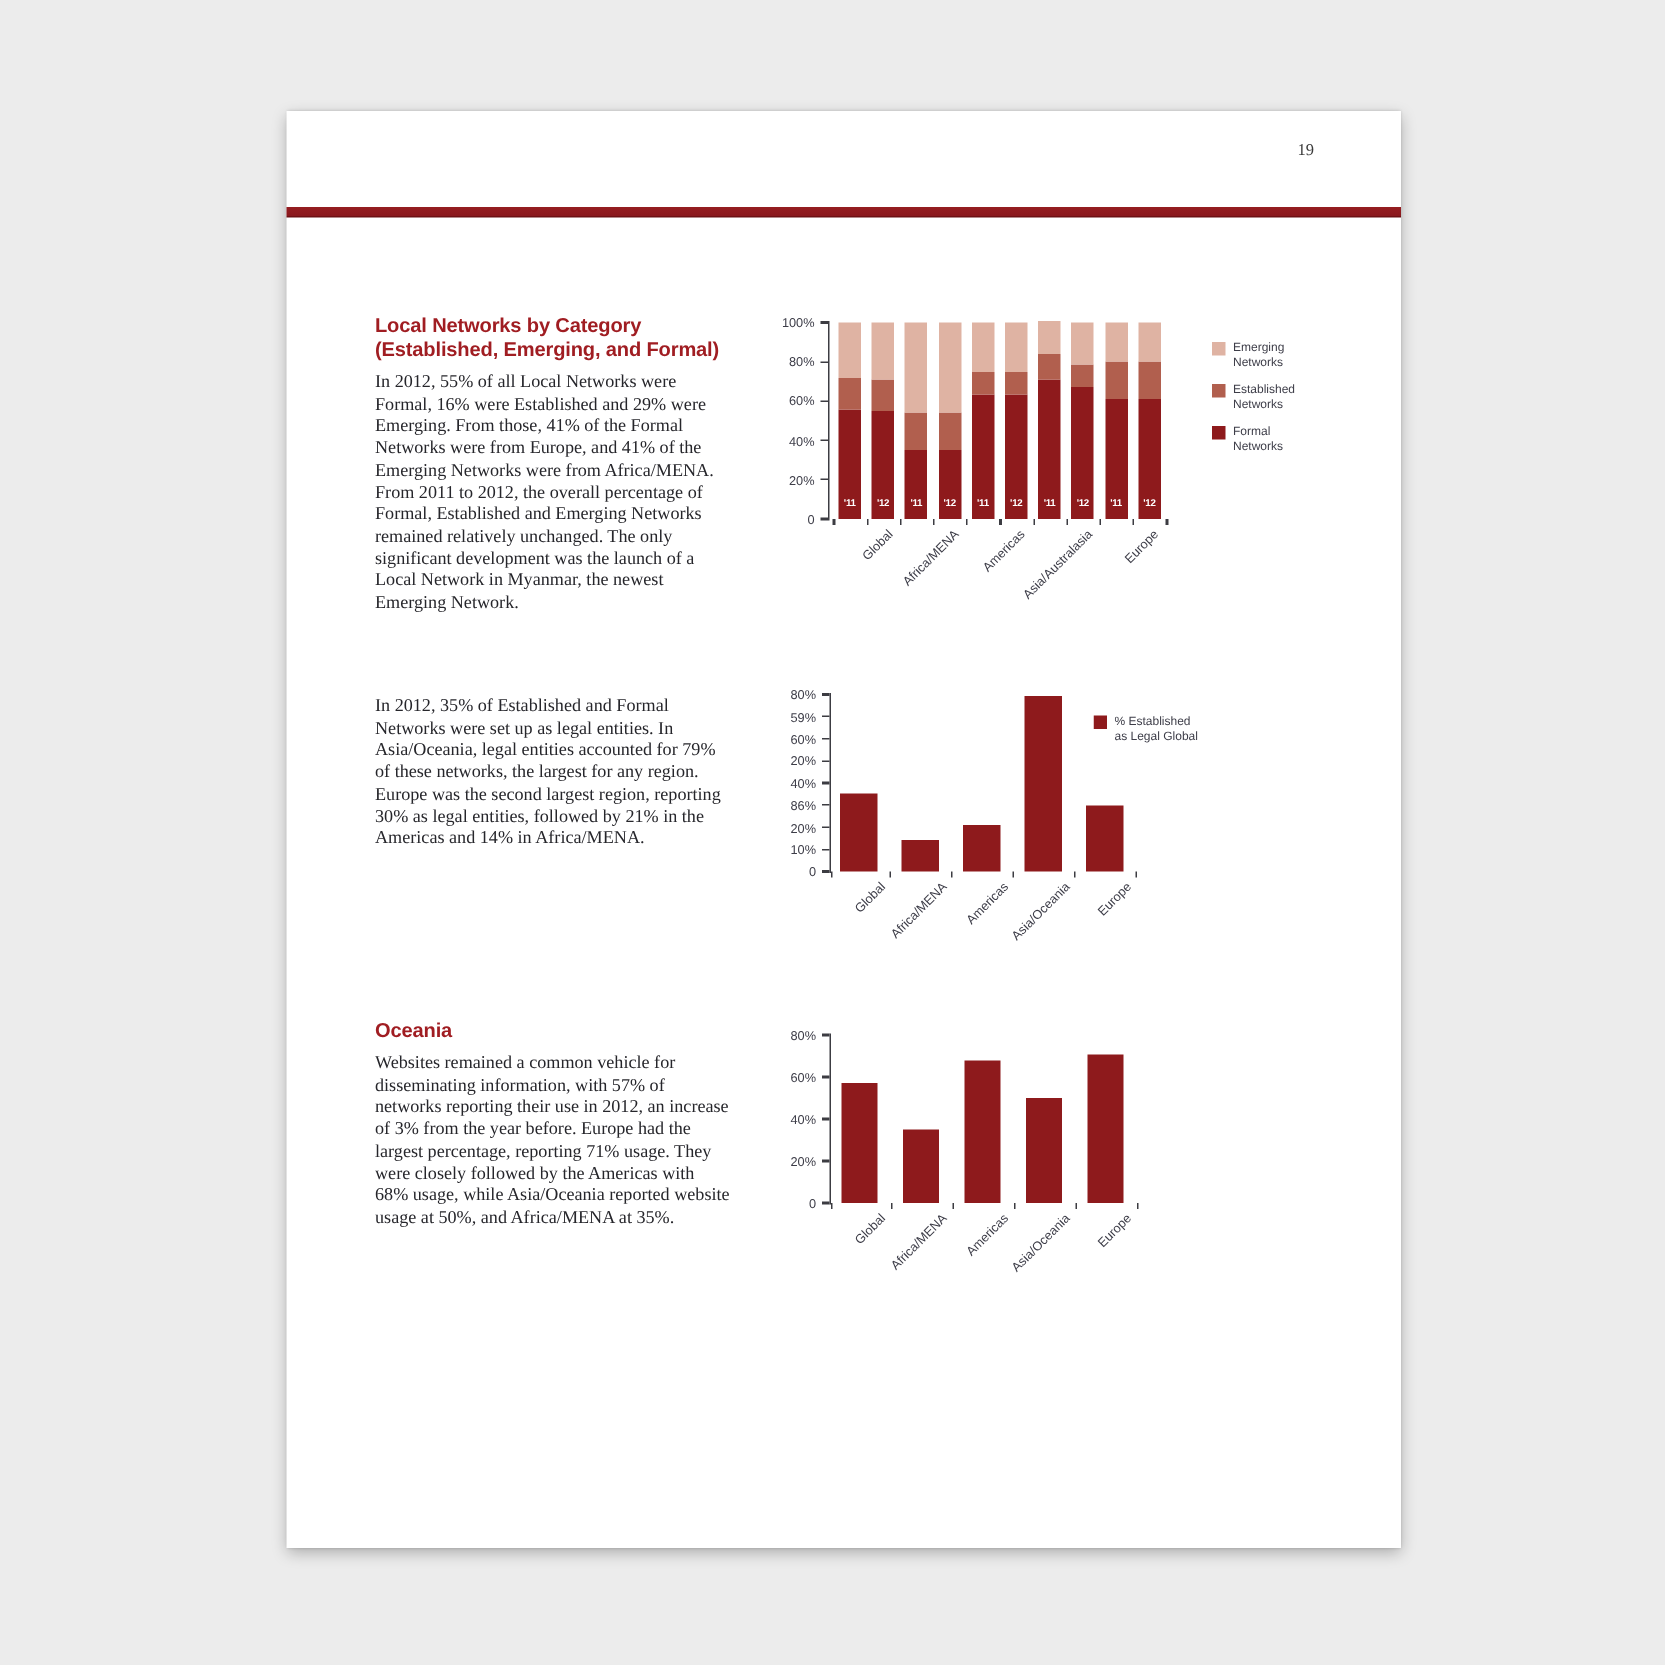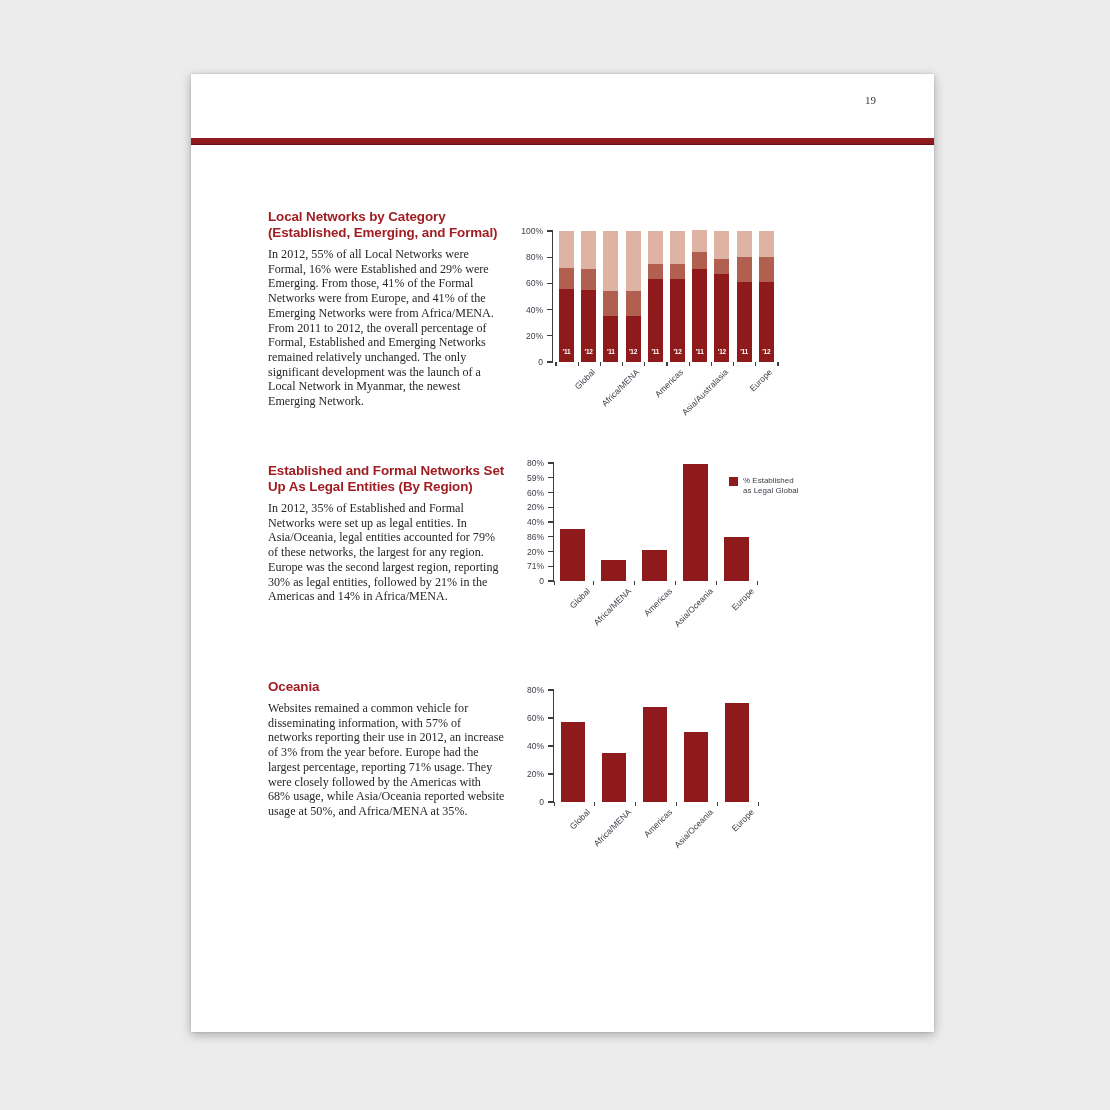--- a/index.html
+++ b/index.html
@@ -12,36 +12,36 @@
   }
   .page-number {
     position:absolute; top:20px; right:58px;
     font-family:"Liberation Serif", serif; font-size:11px; color:#3a3a3a;
   }
   .rule {
     position:absolute; left:0; top:64px; width:100%; height:7px;
     background:linear-gradient(#951d21,#8a181d);
     border-bottom:1px solid #6d1014;
   }
-  .text-block { position:absolute; left:77px; width:237px; }
+  .text-block { position:absolute; left:59px; width:237px; }
   .text-block h2 {
     font-family:"Liberation Sans", sans-serif; font-weight:700;
     font-size:13.4px; line-height:16px; letter-spacing:-0.1px;
     color:#a01d22; margin-bottom:6px;
   }
   .text-block p {
     font-family:"Liberation Serif", serif; font-size:12.1px; line-height:14.7px;
     color:#26262b;
   }
   #section1 { top:135px; }
   #section2 { top:389px; }
   #section3 { top:605px; }
 
   .chart { position:absolute; }
-  #chart1 { left:362px; top:157px; width:225px; height:131px; }
+  #chart1 { left:362px; top:141px; width:225px; height:131px; }
   #chart2 { left:363px; top:389px; width:205px; height:118px; }
   #chart3 { left:363px; top:616px; width:205px; height:112px; }
 
   .yaxis { position:absolute; left:-1.5px; top:-1px; width:1.5px; background:#3c3c42; }
   .ytick { position:absolute; width:5px; height:1.2px; background:#3c3c42; left:-6.5px; }
   .ylab  { position:absolute; width:34px; text-align:right; left:-44px;
            font-size:8.5px; color:#3d3d48; line-height:10px; }
   .xtick { position:absolute; width:1.2px; height:4px; background:#3c3c42; }
   .bar, .seg { position:absolute; bottom:0; }
   .barlab { position:absolute; bottom:7px; text-align:center; color:#ffffff;
@@ -60,21 +60,20 @@
 <div class="page">
   <div class="page-number">19</div>
   <div class="rule"></div>
 
   <section class="text-block" id="section1">
     <h2>Local Networks by Category (Established, Emerging, and Formal)</h2>
     <p>In 2012, 55% of all Local Networks were Formal, 16% were Established and 29% were Emerging. From those, 41% of the Formal Networks were from Europe, and 41% of the Emerging Networks were from Africa/MENA. From 2011 to 2012, the overall percentage of Formal, Established and Emerging Networks remained relatively unchanged. The only significant development was the launch of a Local Network in Myanmar, the newest Emerging Network.</p>
   </section>
 
   <section class="text-block" id="section2">
-    <h2>Established and Formal Networks Set Up As Legal Entities (By Region)</h2>
     <p>In 2012, 35% of Established and Formal Networks were set up as legal entities. In Asia/Oceania, legal entities accounted for 79% of these networks, the largest for any region. Europe was the second largest region, reporting 30% as legal entities, followed by 21% in the Americas and 14% in Africa/MENA.</p>
   </section>
 
   <section class="text-block" id="section3">
     <h2>Oceania</h2>
     <p>Websites remained a common vehicle for disseminating information, with 57% of networks reporting their use in 2012, an increase of 3% from the year before. Europe had the largest percentage, reporting 71% usage. They were closely followed by the Americas with 68% usage, while Asia/Oceania reported website usage at 50%, and Africa/MENA at 35%.</p>
   </section>
 
   <div class="chart" id="chart1">
       <div class="yaxis" style="height: 133px;"></div>
@@ -139,39 +138,53 @@
       <div class="xtick" style="left: 135.6px; top: 131px;"></div>
       <div class="xtick" style="left: 157.8px; top: 131px;"></div>
       <div class="xtick" style="left: 180px; top: 131px;"></div>
       <div class="xtick" style="left: 202.2px; top: 131px;"></div>
       <div class="xtick" style="left: 224.4px; top: 131px;"></div>
       <div class="xlabel" style="left: -73.4px; top: 136px;">Global</div>
       <div class="xlabel" style="left: -29px; top: 136px;">Africa/MENA</div>
       <div class="xlabel" style="left: 15.4px; top: 136px;">Americas</div>
       <div class="xlabel" style="left: 59.8px; top: 136px;">Asia/Australasia</div>
       <div class="xlabel" style="left: 104.2px; top: 136px;">Europe</div>
+      <div class="legend" style="left: 255px; top: 12px; width: 62px;">
+        <div class="legend-item">
+          <div class="swatch" style="background: rgb(223, 179, 163);"></div>
+          <div class="legend-text">Emerging Networks</div>
+        </div>
+        <div class="legend-item">
+          <div class="swatch" style="background: rgb(177, 95, 78);"></div>
+          <div class="legend-text">Established Networks</div>
+        </div>
+        <div class="legend-item">
+          <div class="swatch" style="background: rgb(142, 26, 28);"></div>
+          <div class="legend-text">Formal Networks</div>
+        </div>
+      </div>
     </div>
   <div class="chart" id="chart2">
       <div class="yaxis" style="height: 120px;"></div>
       <div class="ytick" style="top: -0.6px;"></div>
       <div class="ylab" style="top: -5px;">80%</div>
       <div class="ytick" style="top: 14.15px;"></div>
       <div class="ylab" style="top: 9.75px;">59%</div>
       <div class="ytick" style="top: 28.9px;"></div>
       <div class="ylab" style="top: 24.5px;">60%</div>
       <div class="ytick" style="top: 43.65px;"></div>
       <div class="ylab" style="top: 39.25px;">20%</div>
       <div class="ytick" style="top: 58.4px;"></div>
       <div class="ylab" style="top: 54px;">40%</div>
       <div class="ytick" style="top: 73.15px;"></div>
       <div class="ylab" style="top: 68.75px;">86%</div>
       <div class="ytick" style="top: 87.9px;"></div>
       <div class="ylab" style="top: 83.5px;">20%</div>
       <div class="ytick" style="top: 102.65px;"></div>
-      <div class="ylab" style="top: 98.25px;">71%</div>
+      <div class="ylab" style="top: 98.25px;">10%</div>
       <div class="ytick" style="top: 117.4px;"></div>
       <div class="ylab" style="top: 113px;">0</div>
       <div class="bar" style="left: 6px; width: 25px; height: 51.625px; background: rgb(142, 26, 28);"></div>
       <div class="bar" style="left: 47px; width: 25px; height: 20.65px; background: rgb(142, 26, 28);"></div>
       <div class="bar" style="left: 88px; width: 25px; height: 30.975px; background: rgb(142, 26, 28);"></div>
       <div class="bar" style="left: 129px; width: 25px; height: 116.525px; background: rgb(142, 26, 28);"></div>
       <div class="bar" style="left: 170px; width: 25px; height: 44.25px; background: rgb(142, 26, 28);"></div>
       <div class="xtick" style="left: 0px; top: 118px;"></div>
       <div class="xtick" style="left: 39px; top: 118px;"></div>
       <div class="xtick" style="left: 80px; top: 118px;"></div>

